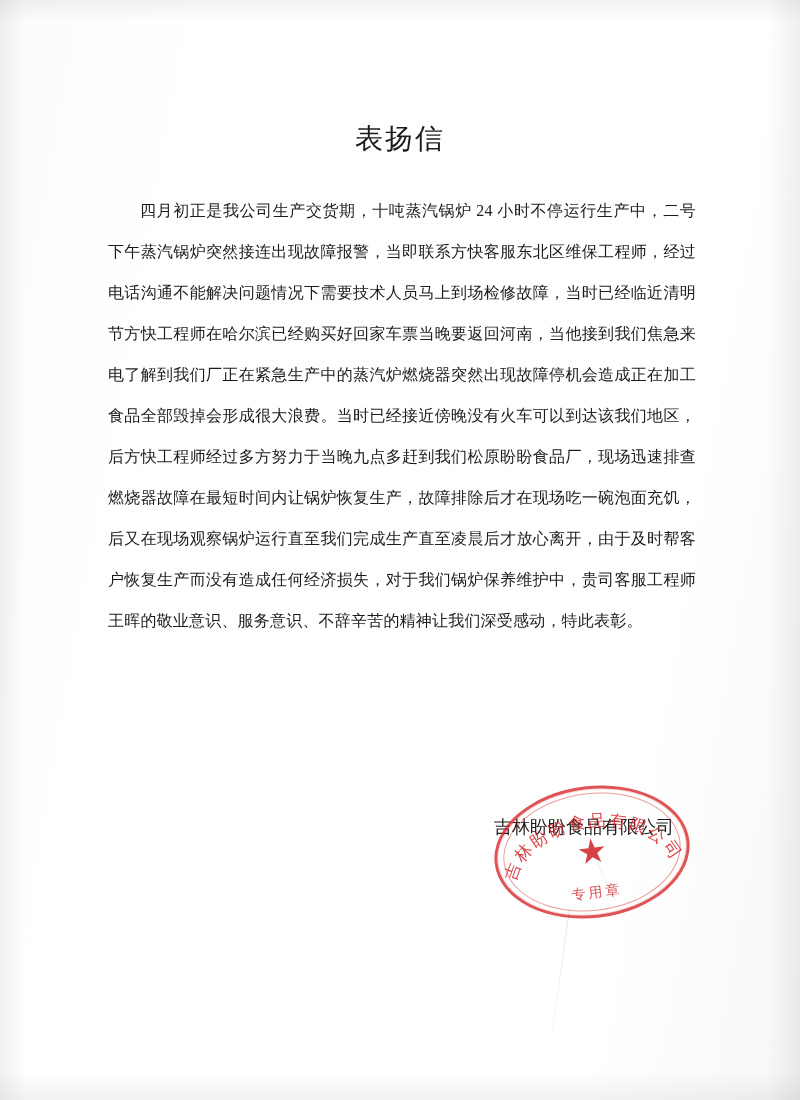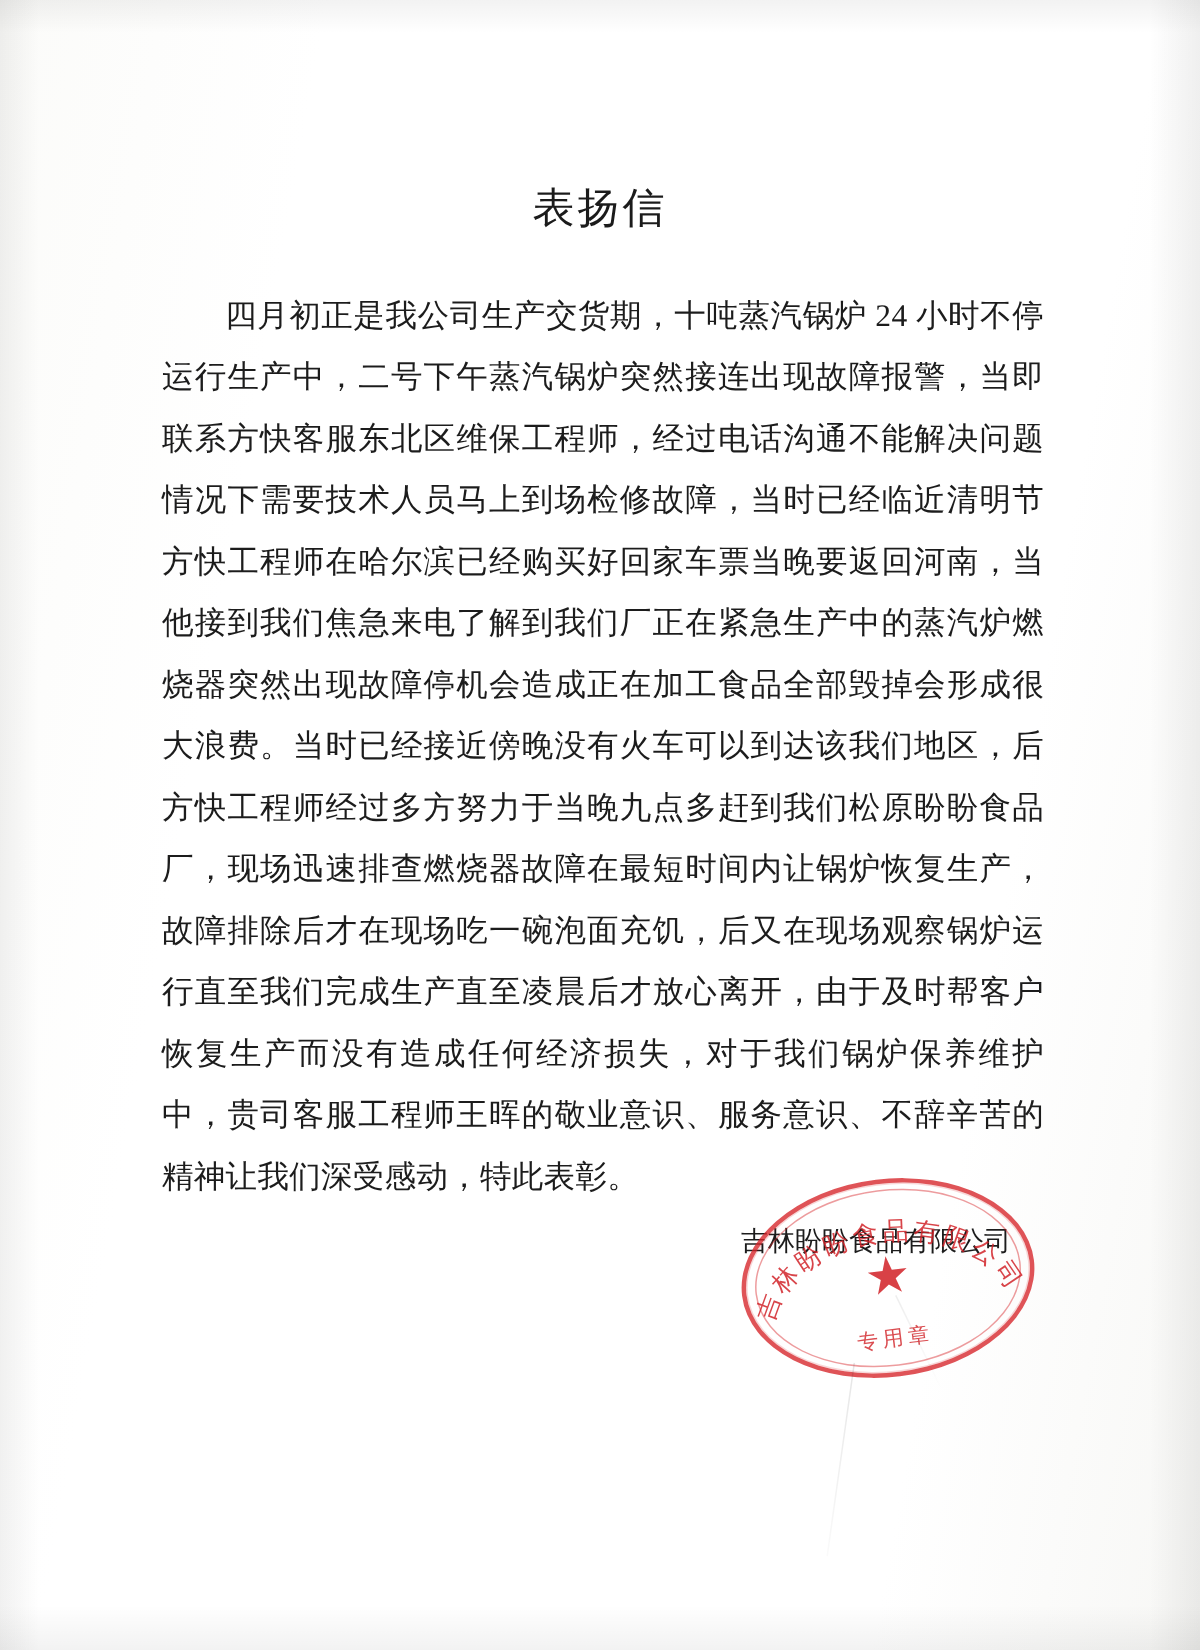--- a/index.html
+++ b/index.html
@@ -60,21 +60,21 @@
     color: #1b1b1b;
     font-family: "Liberation Serif", "DejaVu Serif", serif;
     font-weight: normal;
   }
 
   .doc-body {
     position: absolute;
     top: 190px;
     left: 108px;
     width: 588px;
-    font-size: 21px;
+    font-size: 16px;
     line-height: 41px;
     color: #1c1c1c;
     text-align: justify;
     text-justify: inter-character;
     text-indent: 2em;
     letter-spacing: 0.2px;
   }
 
   .signature-block {
     position: absolute;

